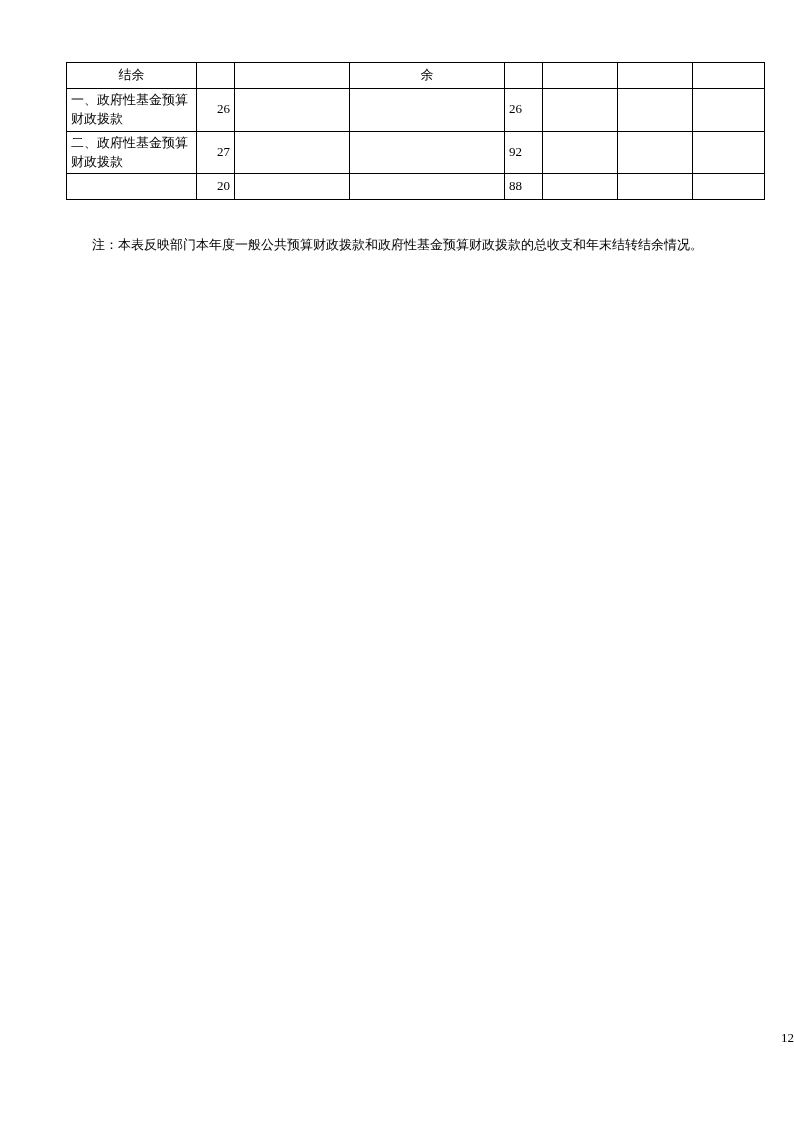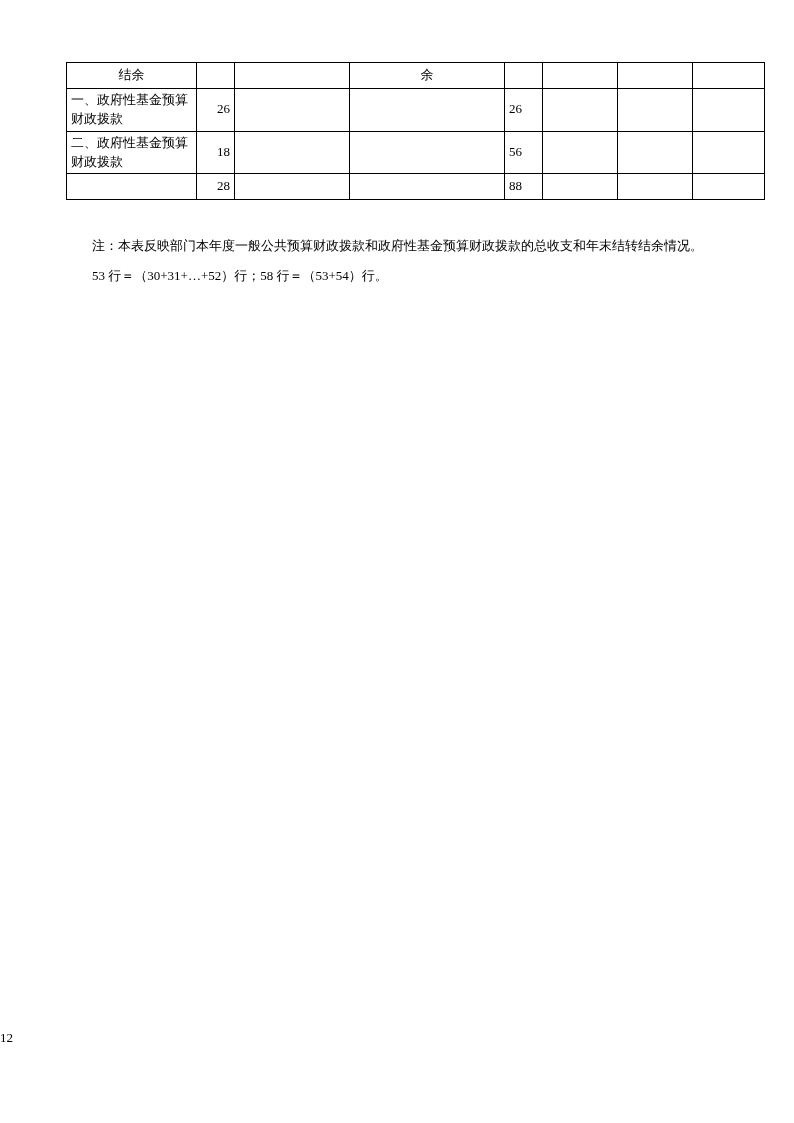--- a/index.html
+++ b/index.html
@@ -57,32 +57,33 @@
     text-indent: 0;
   }
   .bold { font-weight: bold; letter-spacing: 2px; }
   .notes {
     position: absolute;
     left: 66px;
     top: 236px;
     width: 670px;
     font-size: 13px;
     line-height: 1.5;
+    font-family: Liberation Mono, monospace;
   }
   .note-line {
     margin: 0 0 10px 0;
     text-indent: 26px;
   }
   .note-line.first { text-indent: 26px; }
   .page-number {
     position: absolute;
     left: 0;
     top: 1030px;
     width: 794px;
-    text-align: left;
+    text-align: right;
     font-size: 13px;
     font-family: Liberation Serif, serif;
   }
 </style>
 </head>
 <body>
 
 <div class="page">
 
   <div class="table-wrap">
@@ -105,44 +106,43 @@
           <td class="c-val1"></td>
           <td class="c-label2"></td>
           <td class="c-code2">26</td>
           <td class="c-val2"></td>
           <td class="c-val3"></td>
           <td class="c-val4"></td>
         </tr>
 
         <tr class="row-tall">
           <td class="c-label indent-label">二、政府性基金预算财政拨款</td>
-          <td class="c-code1">18</td>
+          <td class="c-code1">27</td>
           <td class="c-val1"></td>
           <td class="c-label2"></td>
-          <td class="c-code2">56</td>
+          <td class="c-code2">92</td>
           <td class="c-val2"></td>
           <td class="c-val3"></td>
           <td class="c-val4"></td>
         </tr>
 
         <tr class="row-short">
           <td class="c-label"></td>
-          <td class="c-code1">28</td>
+          <td class="c-code1">20</td>
           <td class="c-val1"></td>
           <td class="c-label2"></td>
           <td class="c-code2">88</td>
           <td class="c-val2"></td>
           <td class="c-val3"></td>
           <td class="c-val4"></td>
         </tr>
 
       </tbody>
     </table>
   </div>
 
   <div class="notes">
     <p class="note-line first">注：本表反映部门本年度一般公共预算财政拨款和政府性基金预算财政拨款的总收支和年末结转结余情况。</p>
-    <p class="note-line">53 行＝（30+31+…+52）行；58 行＝（53+54）行。</p>
   </div>
 
   <div class="page-number">12</div>
 
 </div>
 
 </body></html>

